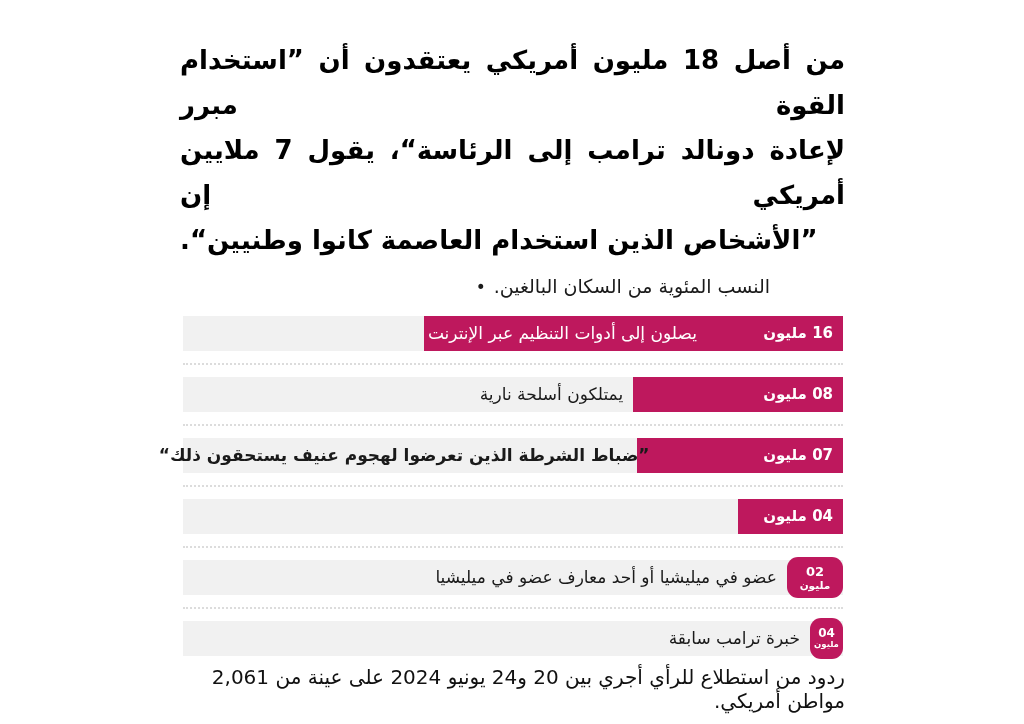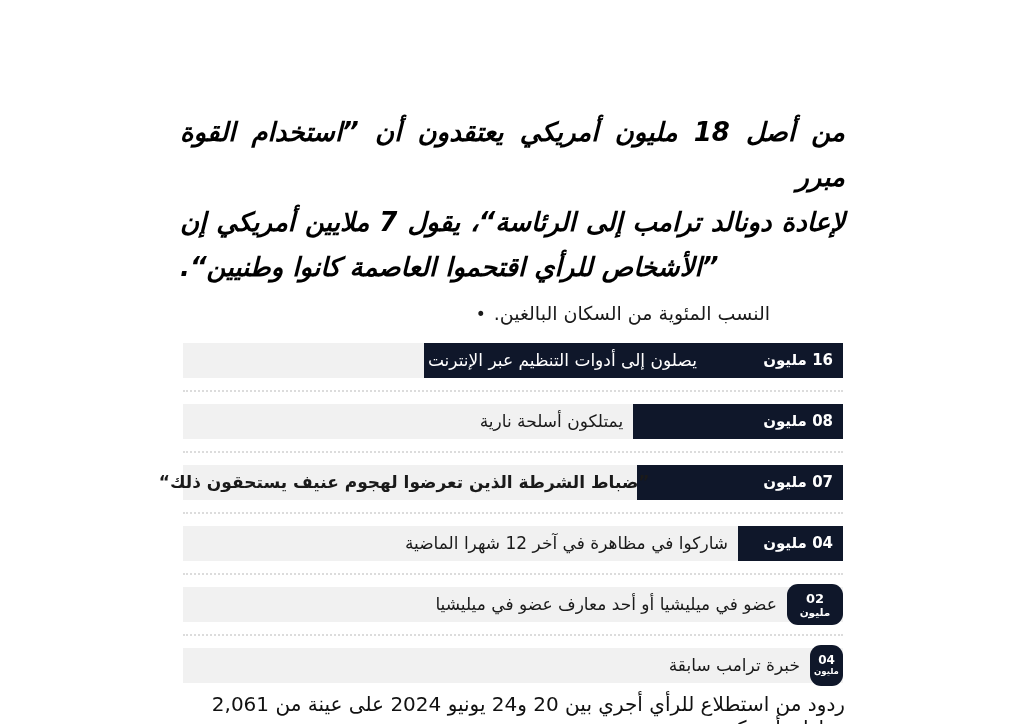--- a/index.html
+++ b/index.html
@@ -1,38 +1,38 @@
 <!DOCTYPE html>
 <html lang="ar"><head>
 <meta charset="utf-8">
 <style>
   html,body{margin:0;padding:0;}
   body{
     width:1024px;height:724px;background:#ffffff;overflow:hidden;position:relative;
     font-family:"DejaVu Sans",sans-serif;color:#111;
   }
   .content{position:absolute;left:180px;top:0;width:665px;}
-  .title-block{padding-top:110px;font-style:italic;}
+  .title-block{padding-top:38px;}
   .title-line{
     direction:rtl;font-size:26px;font-weight:700;line-height:45px;color:#000;
     text-align:justify;text-align-last:justify;white-space:normal;
   }
   .title-line.last{text-align:left;text-align-last:left;}
   .subtitle{
     direction:ltr;text-align:right;padding-right:75px;margin-top:12px;
     font-size:19px;color:#1a1a1a;
   }
   .subtitle .bullet{margin-right:8px;font-size:17px;}
   .subtitle .sub-text{direction:rtl;unicode-bidi:isolate;}
   .rows{margin-top:19px;margin-left:3px;width:660px;}
   .row{
     position:relative;height:35px;background:#f1f1f1;direction:rtl;
   }
   .bar{
-    position:absolute;right:0;top:0;height:35px;background:#0f172a;
+    position:absolute;right:0;top:0;height:35px;background:#be185d;
   }
   .bar.tall{top:-3px;height:41px;border-radius:11px;}
   .bar-value{
     position:absolute;top:0;right:10px;height:35px;line-height:35px;
     color:#fff;font-weight:700;font-size:15px;white-space:nowrap;direction:rtl;
   }
   .bar-value.stacked{
     right:0;left:0;top:50%;transform:translateY(-50%);height:auto;line-height:1.15;
     text-align:center;font-size:13px;
   }
@@ -50,21 +50,21 @@
     direction:rtl;text-align:right;margin-top:9px;font-size:20px;color:#111;
   }
 </style>
 </head>
 <body>
 
 <div class="content">
   <div class="title-block">
     <div class="title-line">من أصل 18 مليون أمريكي يعتقدون أن ”استخدام القوة مبرر</div>
     <div class="title-line">لإعادة دونالد ترامب إلى الرئاسة“، يقول 7 ملايين أمريكي إن</div>
-    <div class="title-line last">”الأشخاص للرأي اقتحموا العاصمة كانوا وطنيين“.</div>
+    <div class="title-line last">”الأشخاص الذين استخدام العاصمة كانوا وطنيين“.</div>
   </div>
 
   <div class="subtitle">
     <span class="bullet">•</span><span class="sub-text">النسب المئوية من السكان البالغين.</span>
   </div>
 
   <div class="rows" id="rows">
       <div class="row">
         <div class="bar" style="width: 63.5%;">
           <div class="bar-value"><span>16</span> <span class="unit">مليون</span></div>
@@ -83,21 +83,20 @@
         <div class="bar" style="width: 27.8%; padding-left: 23px;">
           <div class="bar-value"><span>07</span> <span class="unit">مليون</span></div>
         </div>
         <div class="cat-label" style="right: calc(27.8% + 10px); font-weight: bold;">”ضباط الشرطة الذين تعرضوا لهجوم عنيف يستحقون ذلك“</div>
       </div>
       <div class="sep"></div>
       <div class="row">
         <div class="bar" style="width: 15.9%;">
           <div class="bar-value"><span>04</span> <span class="unit">مليون</span></div>
         </div>
-        <div class="cat-label" style="right: calc(15.9% + 10px);">شاركوا في مظاهرة في آخر 12 شهرا الماضية</div>
       </div>
       <div class="sep"></div>
       <div class="row">
         <div class="bar tall" style="width: 8.5%;">
           <div class="bar-value stacked"><span>02</span><span class="unit">مليون</span></div>
         </div>
         <div class="cat-label" style="right: calc(8.5% + 10px);">عضو في ميليشيا أو أحد معارف عضو في ميليشيا</div>
       </div>
       <div class="sep"></div>
       <div class="row">

